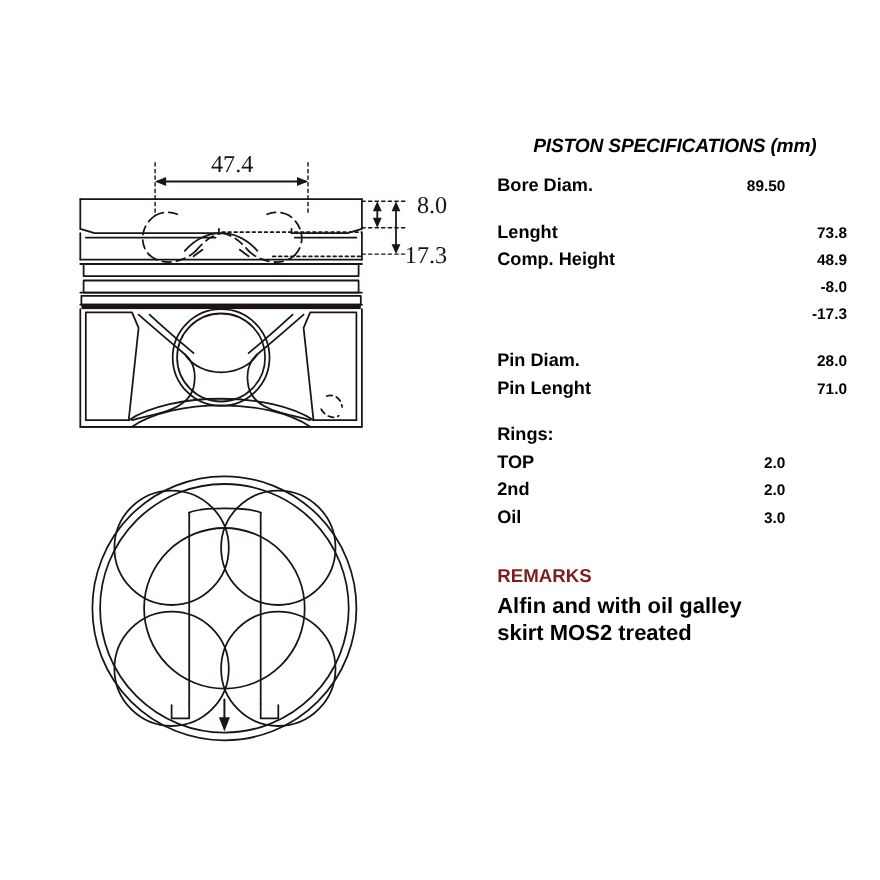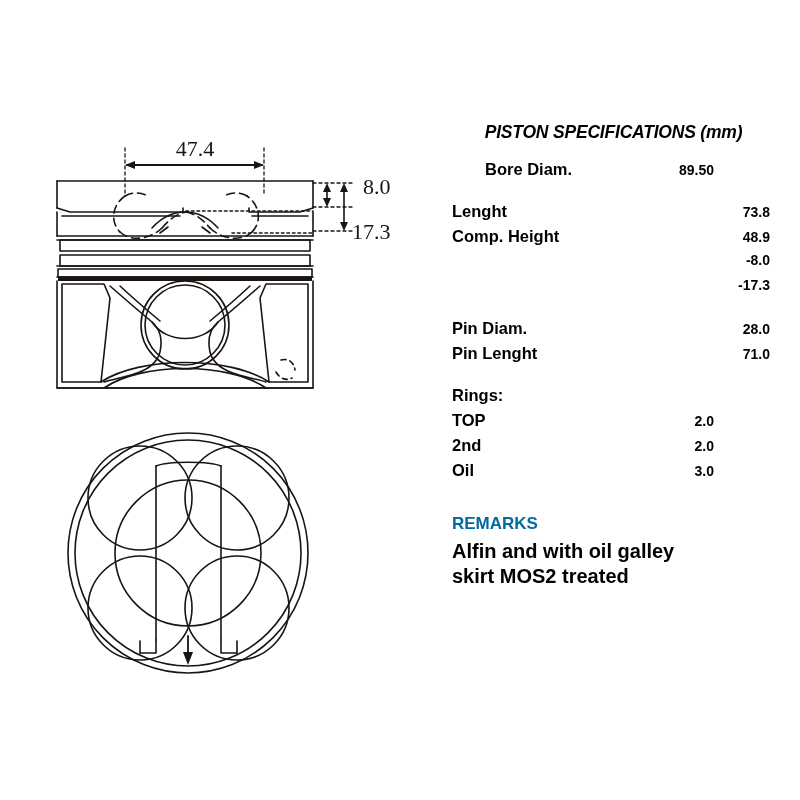--- a/index.html
+++ b/index.html
@@ -13,21 +13,21 @@
     width: 800px;
     height: 800px;
     background: #ffffff;
     overflow: hidden;
     font-family: "Liberation Sans", sans-serif;
   }
 
   
   #drawing {
     position: absolute;
-    left: 0;
+    left: 16px;
     top: 0;
     width: 430px;
     height: 800px;
   }
   #drawing svg { display: block; }
 
   
   #spec-panel {
     position: absolute;
     left: 447px;
@@ -52,21 +52,21 @@
   }
 
   .spec-row {
     display: flex;
     align-items: baseline;
     justify-content: space-between;
     height: 25px;
     padding: 0 5px 0 5px;
   }
   .spec-row.gap-before { margin-top: 17px; }
-  .spec-row.gap-small  { margin-top: 2px; margin-left: 33px; }
+  .spec-row.gap-small  { margin-top: 2px; }
 
   .spec-label {
     font-family: "Liberation Sans", sans-serif;
     font-weight: bold;
     font-size: 16.5px;
     color: #000;
     white-space: nowrap;
   }
   .spec-value {
     font-family: "Liberation Sans", sans-serif;
@@ -78,21 +78,21 @@
     min-width: 60px;
     margin-right: 58px;
   }
   .spec-value.narrow { margin-right: 2px; }
 
   .remarks-block { margin-top: 28px; padding-left: 5px; }
   .remarks-head {
     font-family: "Liberation Sans", sans-serif;
     font-weight: bold;
     font-size: 17px;
-    color: #0369a1;
+    color: #7f1d1d;
     margin-bottom: 5px;
   }
   .remarks-line {
     font-family: "Liberation Sans", sans-serif;
     font-weight: bold;
     font-size: 20px;
     color: #000;
     line-height: 25px;
     white-space: nowrap;
   }

